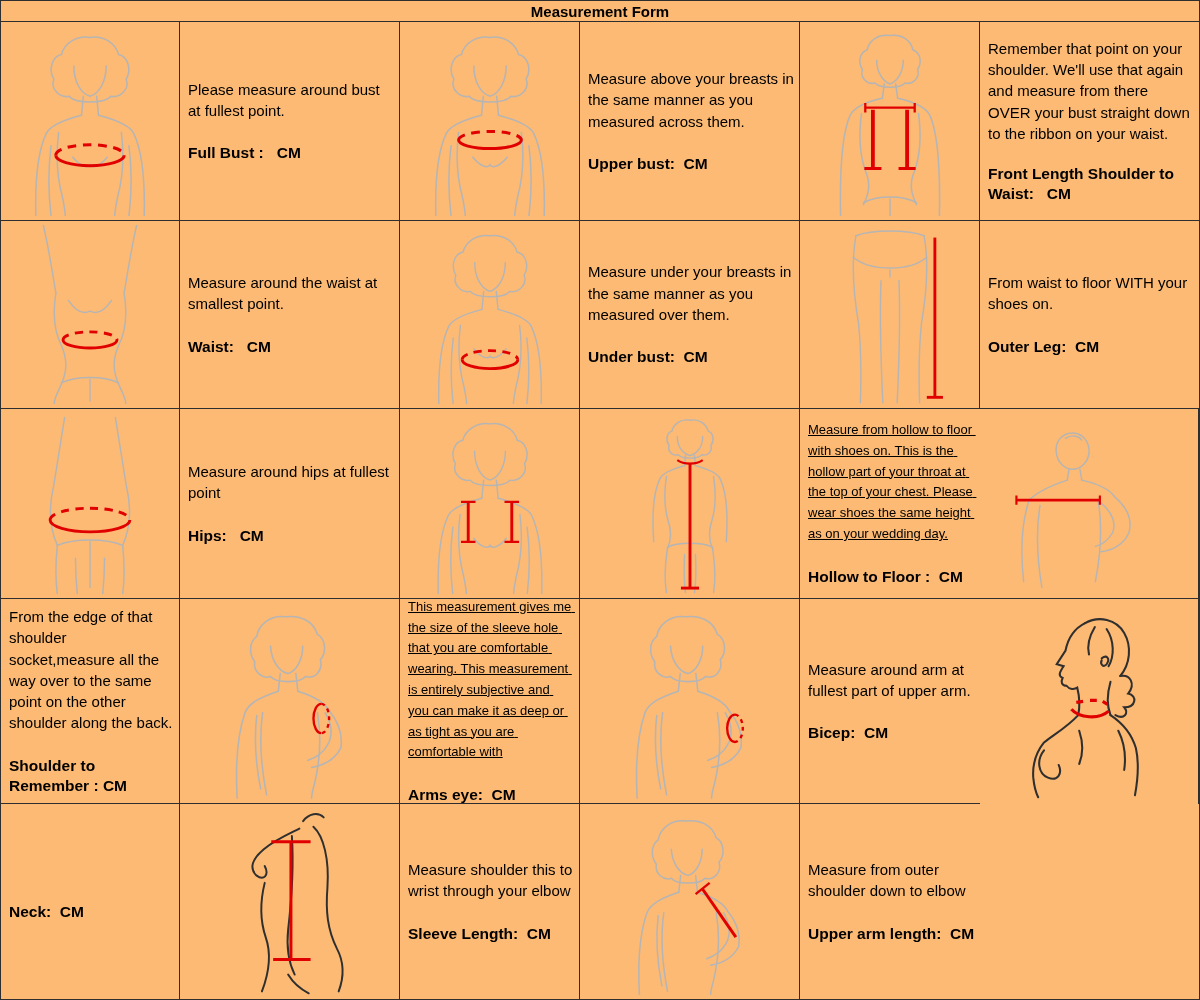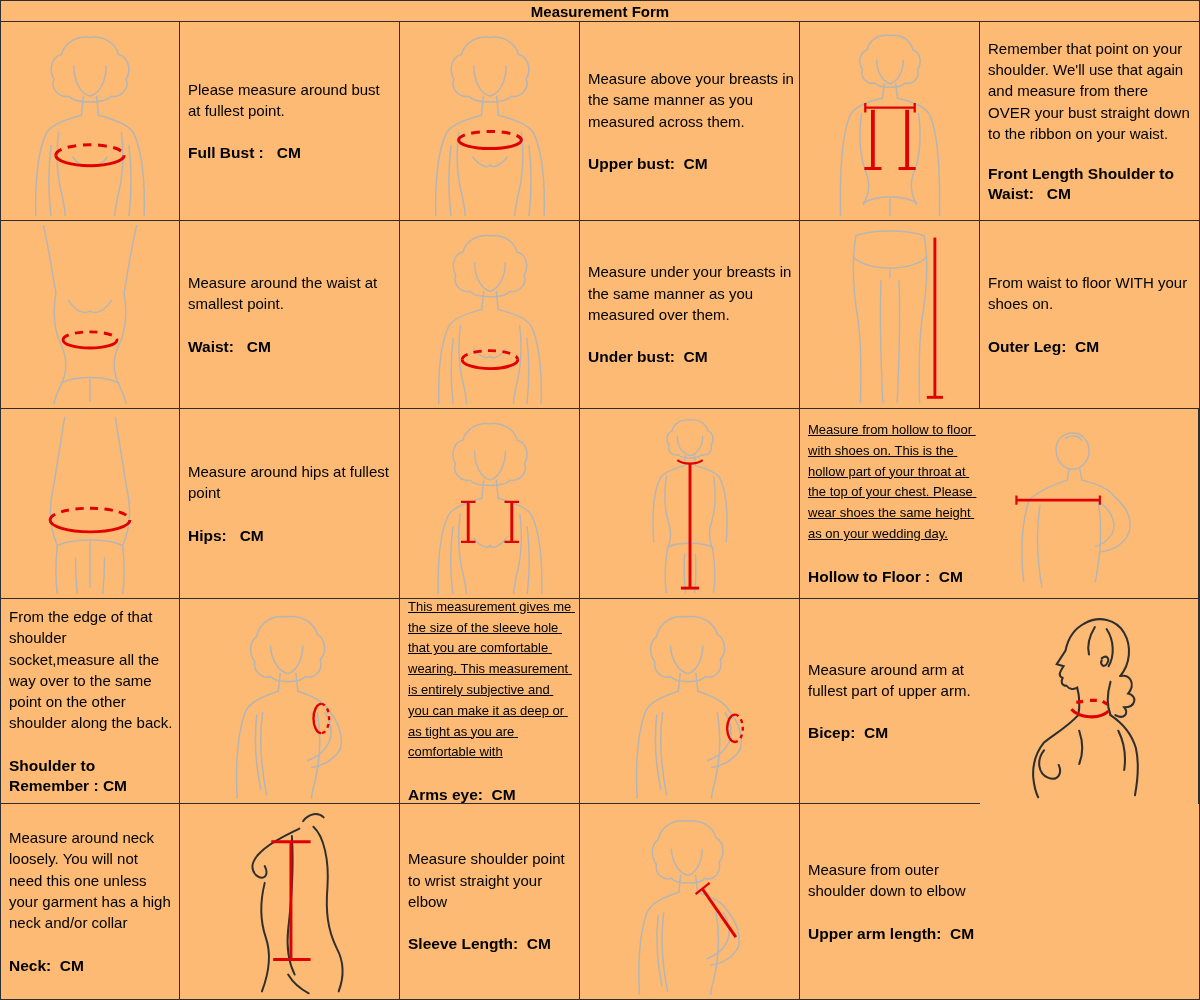--- a/index.html
+++ b/index.html
@@ -268,40 +268,39 @@
         <path d="M44,150 C36,160 38,174 48,178 C58,182 63,174 59,165"></path>
         <path d="M112,114 C124,122 134,134 138,148 C141,162 140,180 137,196"></path>
         <path d="M120,130 C126,142 128,156 126,170"></path>
         <path d="M80,130 C84,142 84,154 80,164"></path>
       </g>
       <path class="red s3" d="M72,108 C80,117 100,119 110,110"></path>
       <path class="red s3" d="M77,101 L84,100 M91,99 L98,99 M104,100 L109,103"></path>
     </svg>
   </div>
   <div class="cell txt no-b">
-    <div class="body">Measure around neck loosely. You will not need this one unless your garment has a high neck and/or collar</div>
     <div class="label">Neck:  CM</div>
   </div>
   <div class="cell fig no-b">
     <svg viewBox="0 0 180 200" role="img">
       <g class="ink">
         <path d="M104,14 C110,6 120,4 126,10"></path>
         <path d="M115,20 C126,30 132,55 130,85 C128,110 130,130 140,150 C148,165 148,180 142,196"></path>
         <path d="M100,22 C88,28 74,34 62,44 C50,54 46,64 54,72 C62,78 68,72 63,62"></path>
         <path d="M63,80 C58,100 58,120 64,138 C70,155 68,175 60,196"></path>
         <path d="M92,30 C94,60 92,95 88,130 C86,150 88,164 95,178"></path>
         <path d="M88,178 C94,188 102,194 110,198"></path>
       </g>
       <path class="red s3" d="M70,36 L112,36"></path>
       <path class="red s3" d="M91,36 L91,162"></path>
       <path class="red s3" d="M72,162 L112,162"></path>
     </svg>
   </div>
   <div class="cell txt no-b">
-    <div class="body">Measure shoulder point to wrist straight your elbow</div>
+    <div class="body">Measure shoulder this to wrist through your elbow</div>
     <div class="label">Sleeve Length:  CM</div>
   </div>
   <div class="cell fig no-b">
     <svg viewBox="0 0 180 200" role="img">
       <use href="#g-akimbo" class="sketch"></use>
       <path class="red s3" d="M103,86 L139,138"></path>
       <path class="red s2" d="M96,92 L111,80"></path>
     </svg>
   </div>
   <div class="cell txt no-r no-b">

